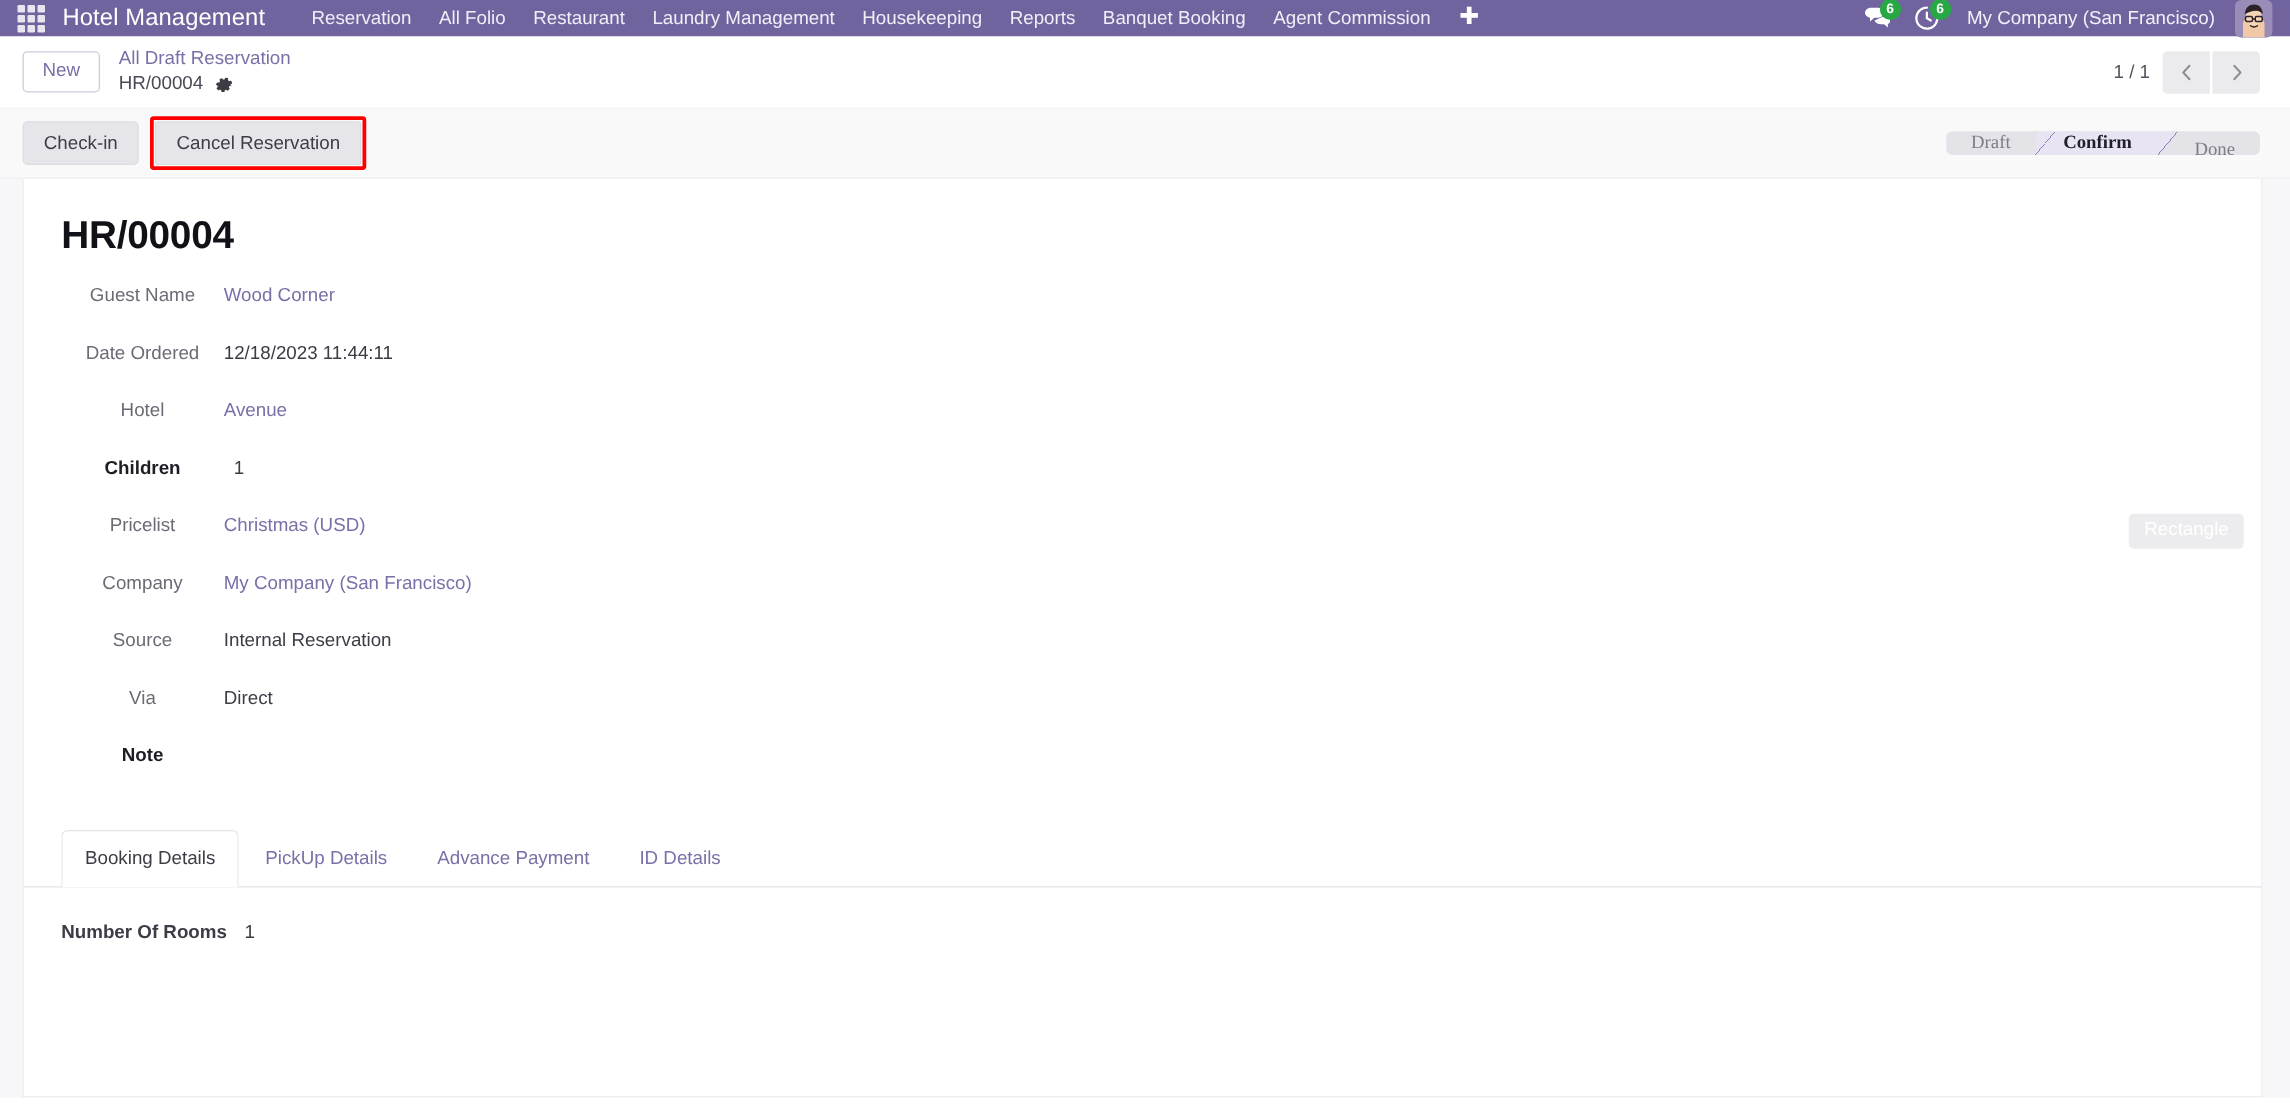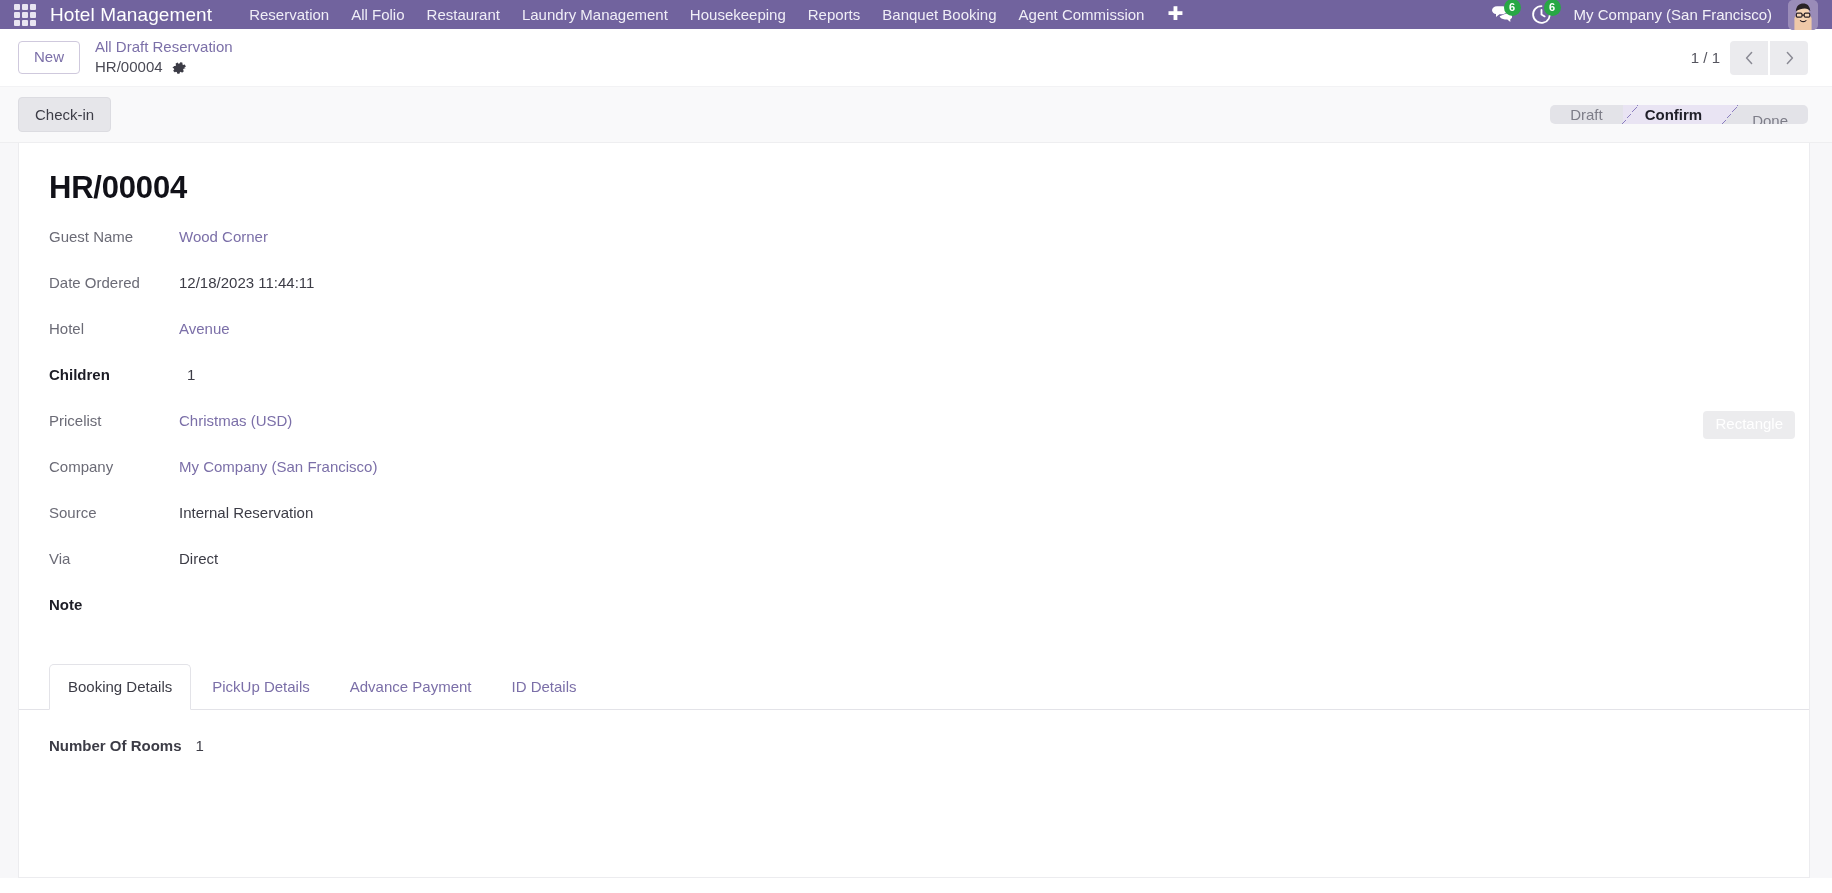--- a/index.html
+++ b/index.html
@@ -196,20 +196,21 @@
   .highlight-wrap .btn-action { border-radius: 2px; }
 
   .statusbar {
     margin-left: auto;
     display: flex;
     align-items: stretch;
     background: #e3e3e8;
     border-radius: 5px;
     height: 19px;
     overflow: hidden;
+    font-family: Liberation Serif, serif;
   }
   .stage {
     display: flex; align-items: center;
     font-size: 15px;
     padding: 0 20px 0 22px;
     color: #7d7d88;
     white-space: nowrap;
     cursor: pointer;
     position: relative;
   }
@@ -267,20 +268,21 @@
     color: #111118;
     letter-spacing: -.2px;
     padding: 0 0 22px 30px;
     line-height: 1.1;
   }
   .fields { padding-left: 30px; }
   .field-row {
     display: flex;
     align-items: baseline;
     height: 46px;
+    text-align: center;
   }
   .f-label {
     width: 130px;
     flex: 0 0 130px;
     font-size: 15px;
     color: #6b6b76;
     line-height: 1.3;
   }
   .f-label.bold { color: #1d1d26; font-weight: 700; }
   .f-value {
@@ -442,20 +444,23 @@
         </svg>
       </button>
     </div>
   </div>
 </div>
 
 <div class="action-bar">
 
   <button class="btn-action">Check-in</button>
 
+  <span class="highlight-wrap">
+    <button class="btn-action">Cancel Reservation</button>
+  </span>
 
   <div class="statusbar">
     <div class="stage arrow-after">Draft</div>
     <div class="stage active">Confirm</div>
     <div class="stage last">Done</div>
   </div>
 </div>
 
 <div class="sheet-bg">
   <div class="sheet">

